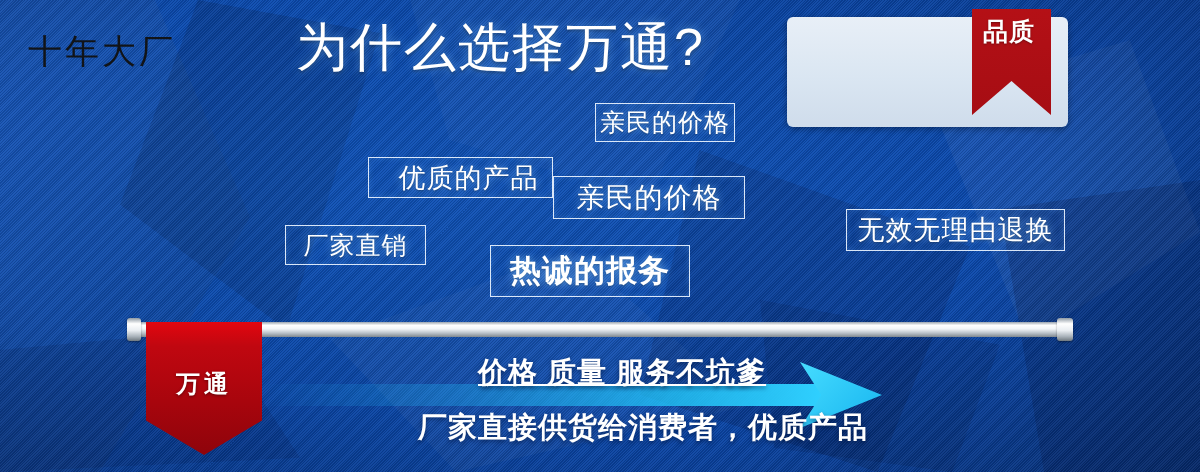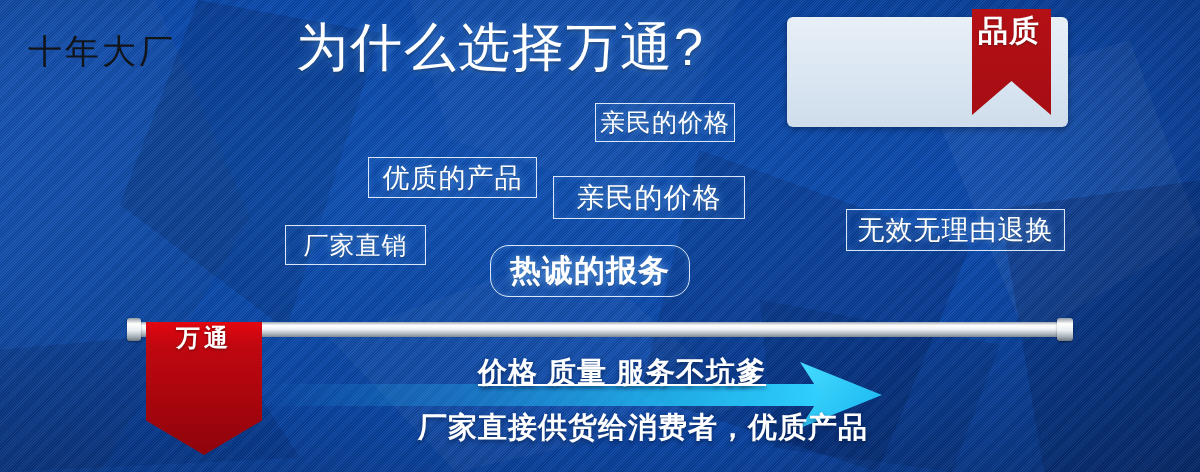--- a/index.html
+++ b/index.html
@@ -54,41 +54,41 @@
     letter-spacing:3px;white-space:nowrap;
   }
   .ribbon{
     position:absolute;left:972px;top:9px;width:79px;height:106px;
     background:linear-gradient(180deg,#b41016 0%,#a60d13 100%);
     clip-path:polygon(0 0,100% 0,100% 100%,50% 68%,0 100%);
     box-shadow:-1px 0 3px rgba(0,0,0,.3);
   }
   .ribbon-text{
     position:absolute;left:972px;top:16px;width:74px;
-    text-align:center;color:#fff;font-size:30px;line-height:30px;
+    text-align:center;color:#fff;font-size:25px;line-height:30px;
     font-weight:700;letter-spacing:1px;
     text-shadow:0 1px 2px rgba(0,0,0,.35);
   }
   .ribbon-text span{display:block;}
 
   
   .chip{
     position:absolute;
     border:1px solid rgba(235,244,255,.92);
     color:#ffffff;
     display:flex;align-items:center;justify-content:center;
     white-space:nowrap;letter-spacing:1px;
     text-shadow:0 0 9px rgba(130,195,255,.75),0 1px 2px rgba(0,0,0,.35);
     box-shadow:0 0 6px rgba(120,185,255,.22) inset;
   }
   .chip-a{left:595px;top:103px;width:138px;height:37px;font-size:25px;}
-  .chip-b{left:368px;top:157px;width:167px;height:39px;font-size:27px;}
+  .chip-b{left:368px;top:157px;width:167px;height:39px;font-size:27px;padding-left:16px;}
   .chip-c{left:553px;top:176px;width:190px;height:41px;font-size:28px;}
   .chip-d{left:285px;top:225px;width:139px;height:38px;font-size:25px;}
-  .chip-e{left:490px;top:245px;width:198px;height:50px;font-size:31px;font-weight:700;border-radius:19px;}
+  .chip-e{left:490px;top:245px;width:198px;height:50px;font-size:31px;font-weight:700;}
   .chip-f{left:838px;top:209px;width:217px;height:40px;font-size:27px;margin-left:8px;}
 
   
   .rod{
     position:absolute;left:136px;top:322px;width:926px;height:15px;
     background:linear-gradient(180deg,#9aa4ae 0%,#ffffff 22%,#f2f5f8 46%,#b9c1c9 74%,#7e878f 100%);
     border-radius:3px;
   }
   .rod-cap{
     position:absolute;top:318px;width:14px;height:23px;border-radius:3px;
@@ -106,21 +106,21 @@
   }
   .flag-left{
     left:146px;
     background:linear-gradient(180deg,#e3060f 0%,#c00710 18%,#a8050d 60%,#8e040b 100%);
   }
   .flag-right{
     left:945px;width:113px;
     background:linear-gradient(180deg,#2572dc 0%,#1660cf 22%,#0f54bd 62%,#0b47a4 100%);
   }
   .flag-label{
-    font-size:24px;color:#ffffff;font-weight:700;
+    margin-top:46px;font-size:24px;color:#ffffff;font-weight:700;
     letter-spacing:4px;white-space:nowrap;
     text-shadow:0 1px 3px rgba(0,0,0,.45);
   }
 
   
   .arrow-shaft{
     position:absolute;left:262px;top:384px;width:560px;height:22px;
     background:linear-gradient(90deg,rgba(25,200,255,0) 0%,rgba(30,175,240,.35) 35%,rgba(35,200,250,.8) 75%,#2fd0ff 100%);
   }
   .arrow-head{

